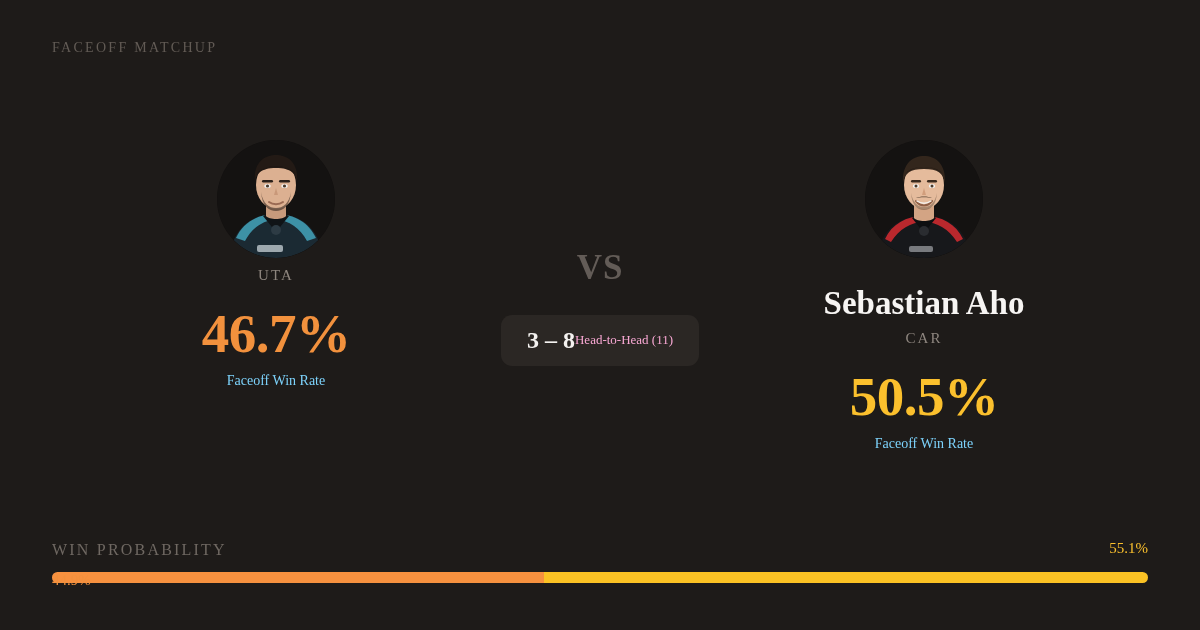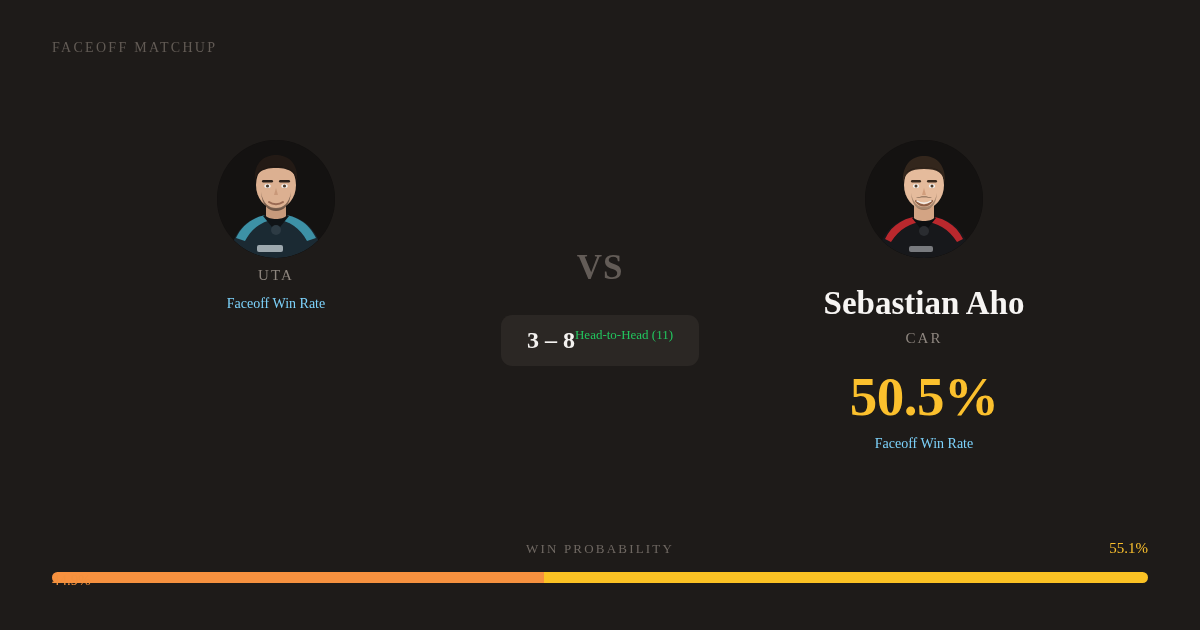--- a/index.html
+++ b/index.html
@@ -141,22 +141,23 @@
     min-width: 90px;
   }
   .h2h-score {
     font-size: 24px;
     font-weight: 700;
     color: #f4f2f0;
     line-height: 1.1;
     white-space: nowrap;
   }
   .h2h-label {
+    margin-top: 5px;
     font-size: 13px;
-    color: #22c55e;
+    color: #f9a8d4;
     white-space: nowrap;
   }
 
   
   .winprob {
     position: absolute;
     left: 52px;
     top: 540px;
     width: 1096px;
   }
@@ -179,22 +180,22 @@
     top: 0;
     font-size: 15px;
     font-weight: 400;
     color: #fbc02d;
   }
   .wp-title {
     position: absolute;
     left: 0;
     right: 0;
     top: 1px;
-    text-align: center;
-    font-size: 13px;
+    text-align: left;
+    font-size: 16px;
     letter-spacing: 2.2px;
     color: #6f6862;
   }
   .wp-bar {
     margin-top: 10px;
     height: 11px;
     width: 1096px;
     border-radius: 6px;
     overflow: hidden;
     display: flex;
@@ -247,20 +248,21 @@
             <circle cx="67.5" cy="46" r="1.6" fill="#4a3a2c"></circle>
 
             <path d="M59 48 L57 55 L61 55 Z" fill="#c18f6f" opacity="0.7"></path>
             <path d="M52 62 C56 65 62 65 66 62" stroke="#9b6a53" stroke-width="2" fill="none" stroke-linecap="round"></path>
 
             <path d="M44 52 C45 66 52 71 59 71 C66 71 73 66 74 52 C72 64 66 68 59 68 C52 68 46 64 44 52 Z" fill="#2a1f19" opacity="0.55"></path>
           </g>
         </svg>
       </div>
       <div class="player-team">UTA</div>
+      <div class="player-pct pct-left">46.7%</div>
       <div class="player-pct-label">Faceoff Win Rate</div>
     </div>
 
     <div class="center">
       <div class="vs-text">VS</div>
       <div class="h2h-badge">
         <div class="h2h-score">3 – 8</div>
         <div class="h2h-label">Head-to-Head (11)</div>
       </div>
     </div>

